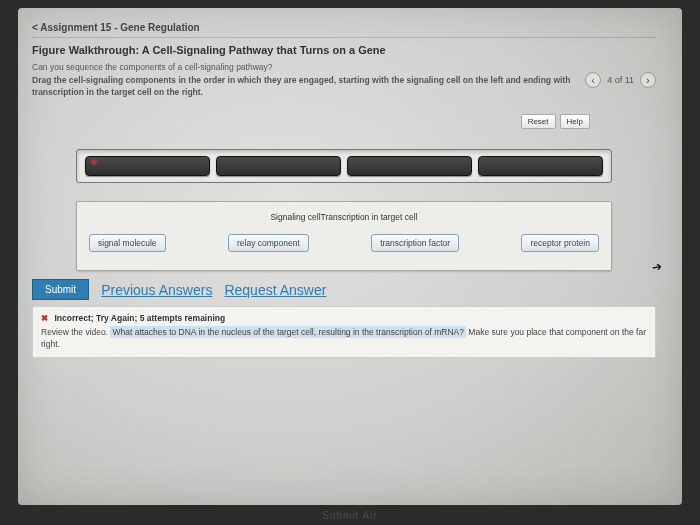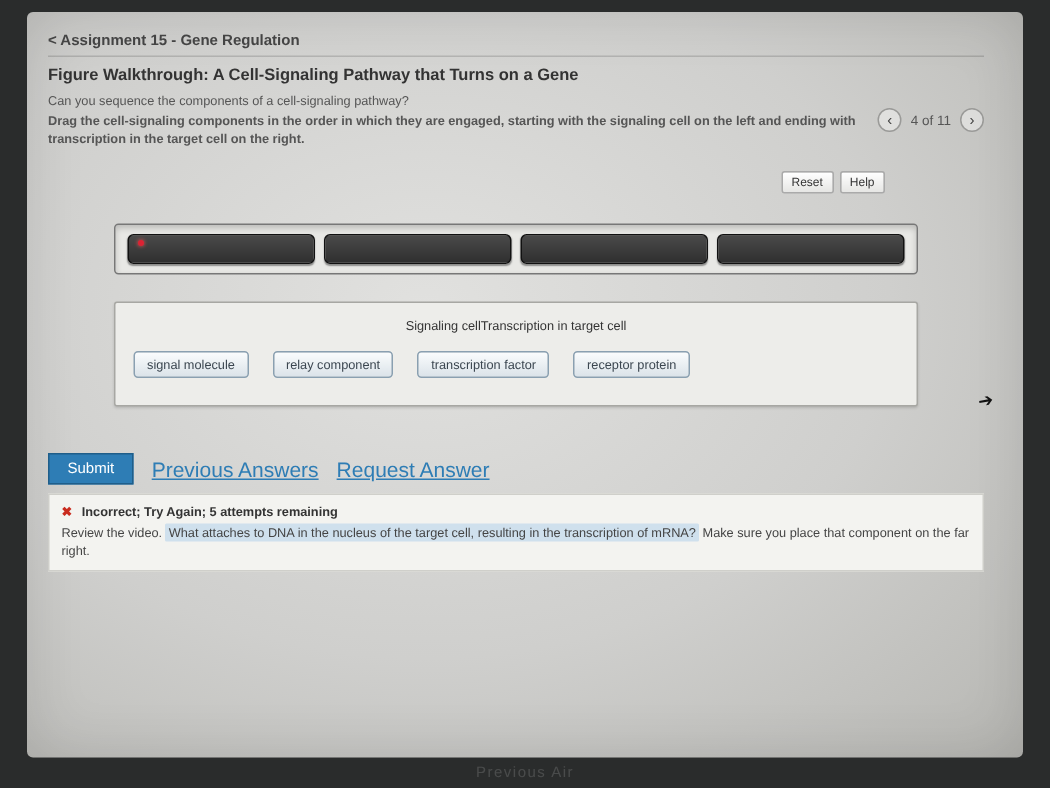--- a/index.html
+++ b/index.html
@@ -105,33 +105,33 @@
     border-radius: 2px;
     background: #ededea;
     padding: 8px 10px 18px 10px;
     box-shadow: 0 1px 2px rgba(0,0,0,0.15);
   }
   .source-ends {
     display: flex; justify-content: center;
     font-size: 8.5px; color: #333;
     padding: 2px 4px 12px 4px;
   }
-  .draggables { display: flex; gap: 16px; padding: 0 2px; }
+  .draggables { display: flex; gap: 16px; padding: 0 2px; justify-content: space-between; }
   .drag {
     font-size: 8.5px;
     color: #3b4650;
     padding: 3px 8px;
     border: 1px solid #8aa0b1;
     border-radius: 3px;
     background: linear-gradient(#fafcfd,#dbe3e9);
     cursor: grab;
     white-space: nowrap;
   }
   .submit-row {
-    margin: 25px 0 0 0;
+    margin: 2px 0 0 0;
     display: flex; align-items: center; gap: 12px;
   }
   .submit-btn {
     font-size: 10px;
     color: #fff;
     background: #2e7db5;
     border: 1px solid #1f5e8a;
     padding: 4px 12px;
     cursor: pointer;
   }
@@ -236,13 +236,13 @@
     <div>
       <span>Review the video. </span>
       <span class="hint-q">What attaches to DNA in the nucleus of the target cell, resulting in the transcription of mRNA?</span>
       <span> Make sure you place that component on the far right.</span>
     </div>
   </div>
 
 </div>
 
 <div class="cursor-ptr">➔</div>
-<div class="mac-brand">Previous Air</div>
+<div class="mac-brand">Submit Air</div>
 
 </body></html>

